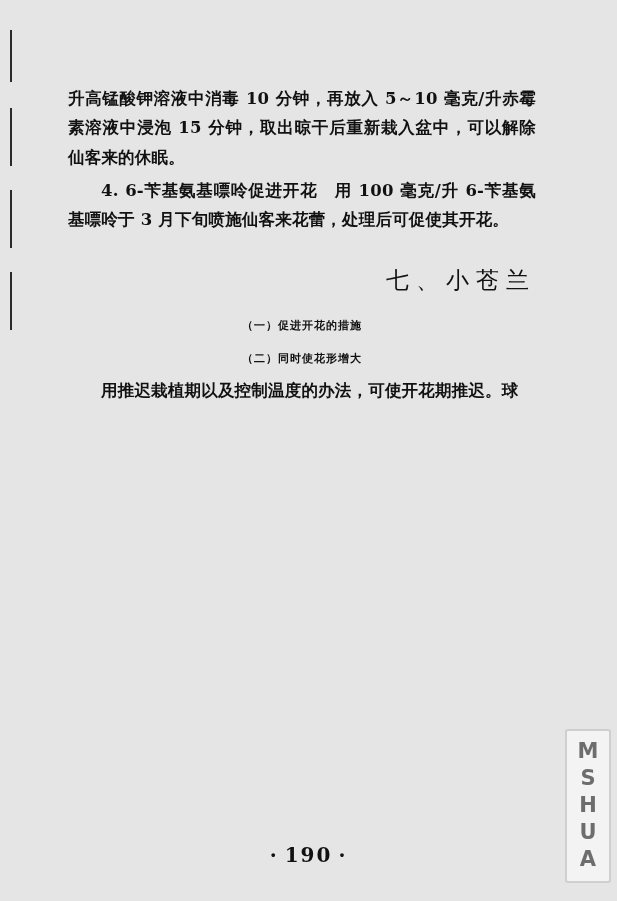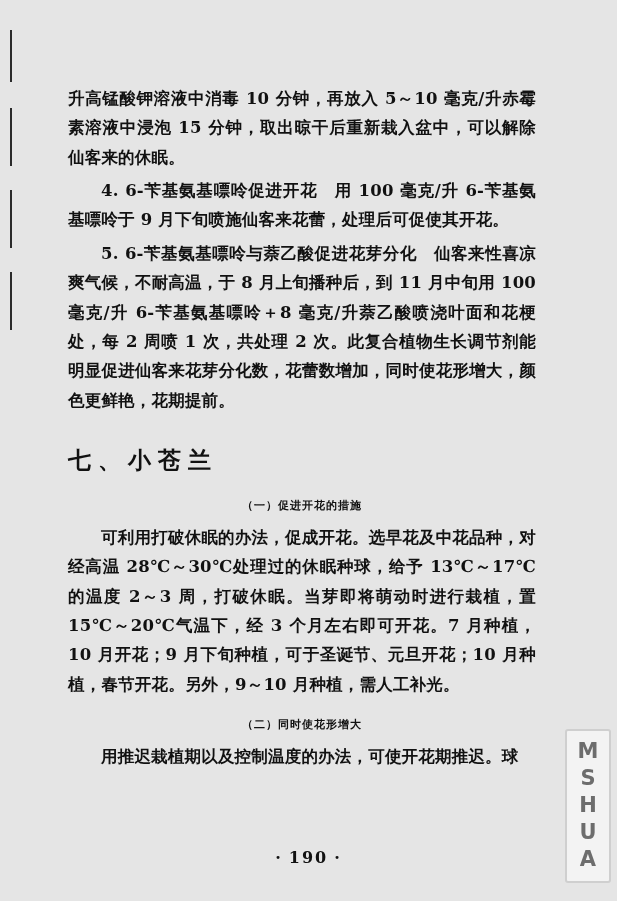--- a/index.html
+++ b/index.html
@@ -39,43 +39,43 @@
     font-size: 16.5px;
     line-height: 1.78;
     text-align: justify;
     letter-spacing: 0.2px;
     font-weight: 600;
   }
   p.indent { text-indent: 2em; }
   p.cont { text-indent: 0; }
 
   .section-title {
-    text-align: left;
+    text-align: right;
     font-size: 23px;
-    font-weight: 700;
+    font-weight: 400;
     letter-spacing: 7px;
     margin: 30px 0 22px 0;
     font-family: "DejaVu Sans", "Liberation Sans", sans-serif;
   }
   .sub-title {
     text-align: center;
     font-size: 11px;
     font-weight: 700;
     margin: 18px 0 10px 0;
     letter-spacing: 1px;
   }
   .blk { margin-top: 4px; }
 
   .footer {
     position: absolute;
     left: 0;
     right: 0;
     bottom: 34px;
     text-align: center;
-    font-size: 16px;
+    font-size: 20px;
     font-weight: 600;
     letter-spacing: 2px;
   }
   .footer .dot { margin: 0 6px; }
 
   .watermark {
     position: absolute;
     right: 6px;
     bottom: 18px;
     width: 42px;
@@ -104,30 +104,28 @@
 
   <div class="crop-mark m1"></div>
   <div class="crop-mark m2"></div>
   <div class="crop-mark m3"></div>
   <div class="crop-mark m4"></div>
 
   <div class="content">
 
     <p class="cont">升高锰酸钾溶液中消毒 10 分钟，再放入 5～10 毫克/升赤霉素溶液中浸泡 15 分钟，取出晾干后重新栽入盆中，可以解除仙客来的休眠。</p>
 
-    <p class="indent blk">4. 6-苄基氨基嘌呤促进开花　用 100 毫克/升 6-苄基氨基嘌呤于 9 月下旬喷施仙客来花蕾，处理后可促使其开花。</p>
+    <p class="indent blk">4. 6-苄基氨基嘌呤促进开花　用 100 毫克/升 6-苄基氨基嘌呤于 3 月下旬喷施仙客来花蕾，处理后可促使其开花。</p>
 
-    <p class="indent blk">5. 6-苄基氨基嘌呤与萘乙酸促进花芽分化　仙客来性喜凉爽气候，不耐高温，于 8 月上旬播种后，到 11 月中旬用 100 毫克/升 6-苄基氨基嘌呤＋8 毫克/升萘乙酸喷浇叶面和花梗处，每 2 周喷 1 次，共处理 2 次。此复合植物生长调节剂能明显促进仙客来花芽分化数，花蕾数增加，同时使花形增大，颜色更鲜艳，花期提前。</p>
 
     <div class="section-title">七、小苍兰</div>
 
 
     <div class="sub-title">（一）促进开花的措施</div>
 
-    <p class="indent">可利用打破休眠的办法，促成开花。选早花及中花品种，对经高温 28℃～30℃处理过的休眠种球，给予 13℃～17℃的温度 2～3 周，打破休眠。当芽即将萌动时进行栽植，置15℃～20℃气温下，经 3 个月左右即可开花。7 月种植，10 月开花；9 月下旬种植，可于圣诞节、元旦开花；10 月种植，春节开花。另外，9～10 月种植，需人工补光。</p>
 
     <div class="sub-title">（二）同时使花形增大</div>
 
     <p class="indent">用推迟栽植期以及控制温度的办法，可使开花期推迟。球</p>
 
   </div>
 
   <div class="footer">
     <span class="dot">·</span><span>190</span><span class="dot">·</span>
   </div>

